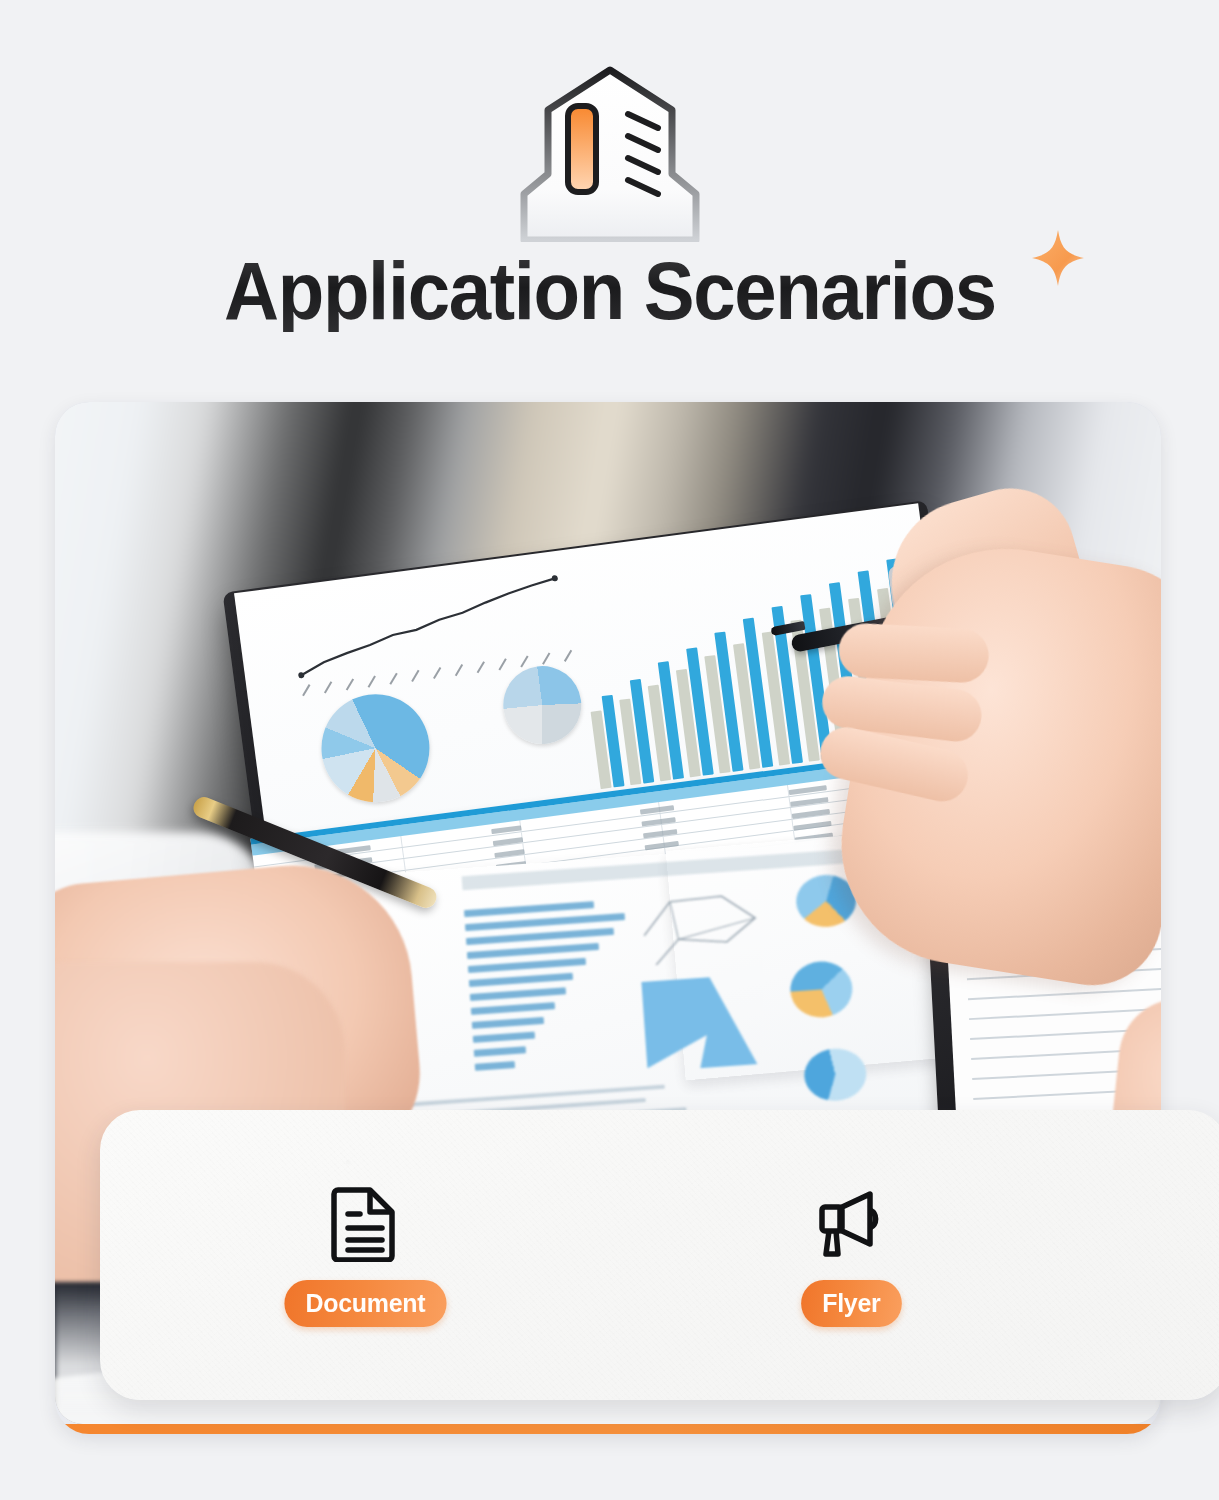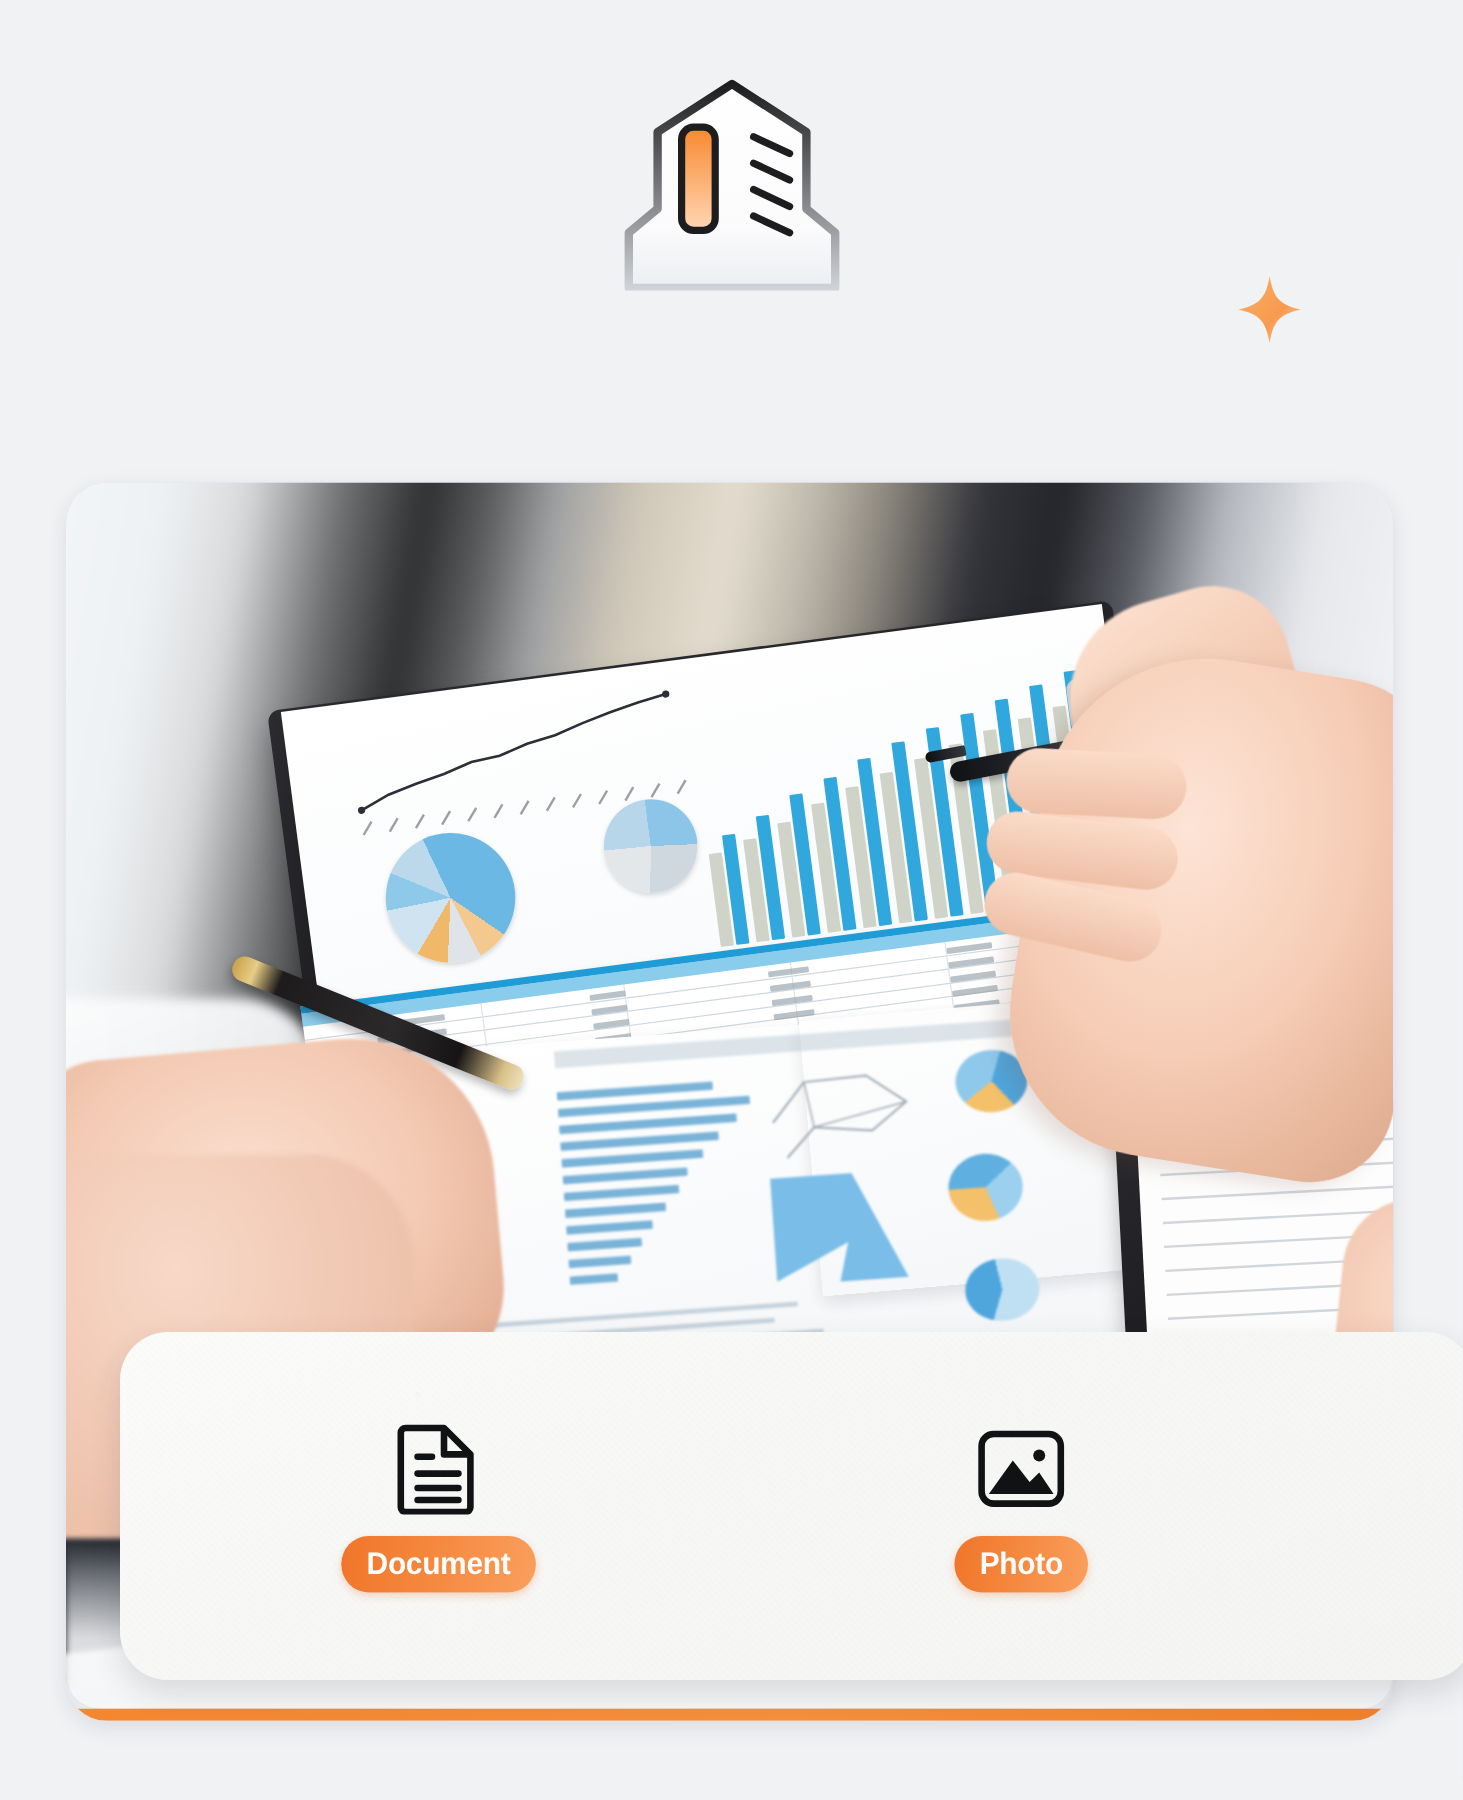--- a/index.html
+++ b/index.html
@@ -313,20 +313,23 @@
       <rect x="68" y="44" width="28" height="86" rx="10" fill="url(#wing)" stroke="#1d1d1f" stroke-width="6"></rect>
       <g stroke="#1d1d1f" stroke-width="6" stroke-linecap="round">
         <line x1="128" y1="52" x2="158" y2="66"></line>
         <line x1="128" y1="74" x2="158" y2="88"></line>
         <line x1="128" y1="96" x2="158" y2="110"></line>
         <line x1="128" y1="118" x2="158" y2="132"></line>
       </g>
     </svg>
   </div>
 
+  <div class="title-row">
+    <h1 class="page-title">Application Scenarios</h1>
+  </div>
 
   <svg class="sparkle" viewBox="0 0 56 60">
     <defs>
       <linearGradient id="spg" x1="0" y1="0" x2="1" y2="1">
         <stop offset="0%" stop-color="#fbb06a"></stop>
         <stop offset="60%" stop-color="#f79a4e"></stop>
         <stop offset="100%" stop-color="#f8cfa8"></stop>
       </linearGradient>
     </defs>
     <path d="M28 2 C31 20 36 26 54 30 C36 34 31 40 28 58 C25 40 20 34 2 30 C20 26 25 20 28 2 Z" fill="url(#spg)"></path>
@@ -584,27 +587,28 @@
             <line x1="18" y1="44" x2="52" y2="44"></line>
             <line x1="18" y1="56" x2="52" y2="56"></line>
             <line x1="18" y1="66" x2="52" y2="66"></line>
           </g>
         </svg>
       </div>
       <span class="cat-pill">Document</span>
     </div>
 
 
+
     <div class="cat-item">
       <div class="cat-icon">
-        <svg width="78" height="72" viewBox="0 0 78 72">
-          <rect x="6" y="8" width="66" height="58" rx="10" fill="none" stroke="#111214" stroke-width="5.5"></rect>
-          <circle cx="54" cy="26" r="5" fill="#111214"></circle>
-          <path d="M12 58 L32 30 L46 48 L54 40 L66 58 Z" fill="#111214"></path>
+        <svg width="82" height="74" viewBox="0 0 82 74">
+          <path d="M60 8 L60 58 L30 44 L30 22 Z" fill="none" stroke="#111214" stroke-width="5.5" stroke-linejoin="round"></path>
+          <rect x="12" y="21" width="20" height="24" rx="3" fill="none" stroke="#111214" stroke-width="5.5"></rect>
+          <path d="M60 24 a10 10 0 0 1 0 18" fill="none" stroke="#111214" stroke-width="5.5"></path>
+          <path d="M19 45 L16 68 L28 68 L26 45" fill="none" stroke="#111214" stroke-width="5.5" stroke-linejoin="round"></path>
         </svg>
       </div>
-      <span class="cat-pill">Photo</span>
+      <span class="cat-pill">Flyer</span>
     </div>
-
 
 
   </div>
 </div>
 
 </body></html>

